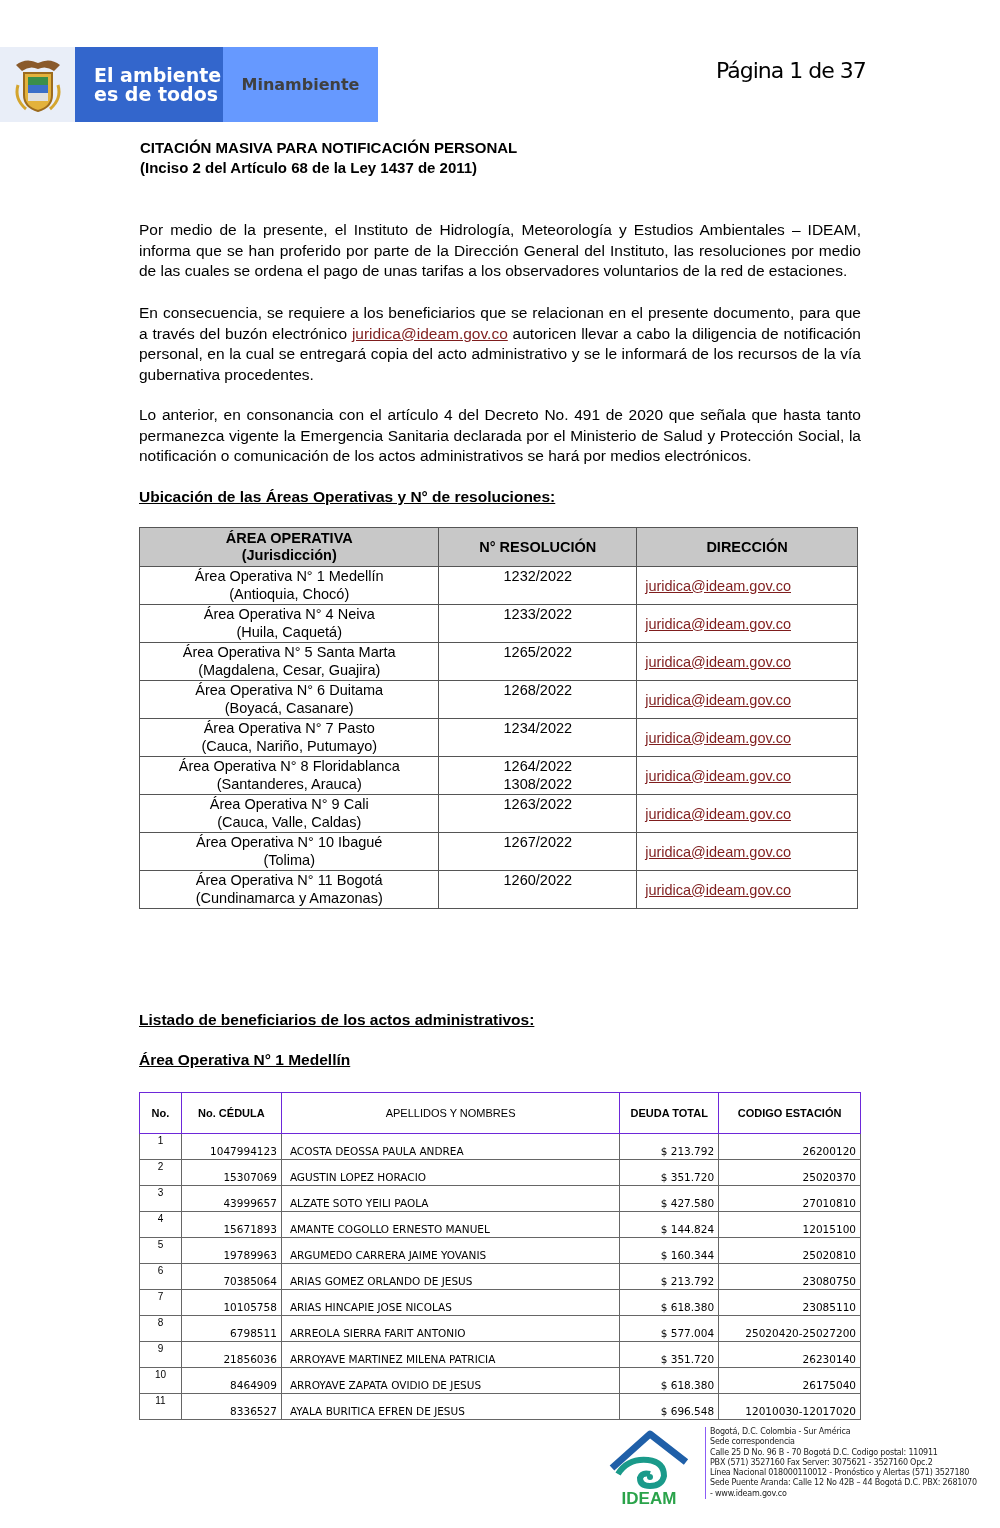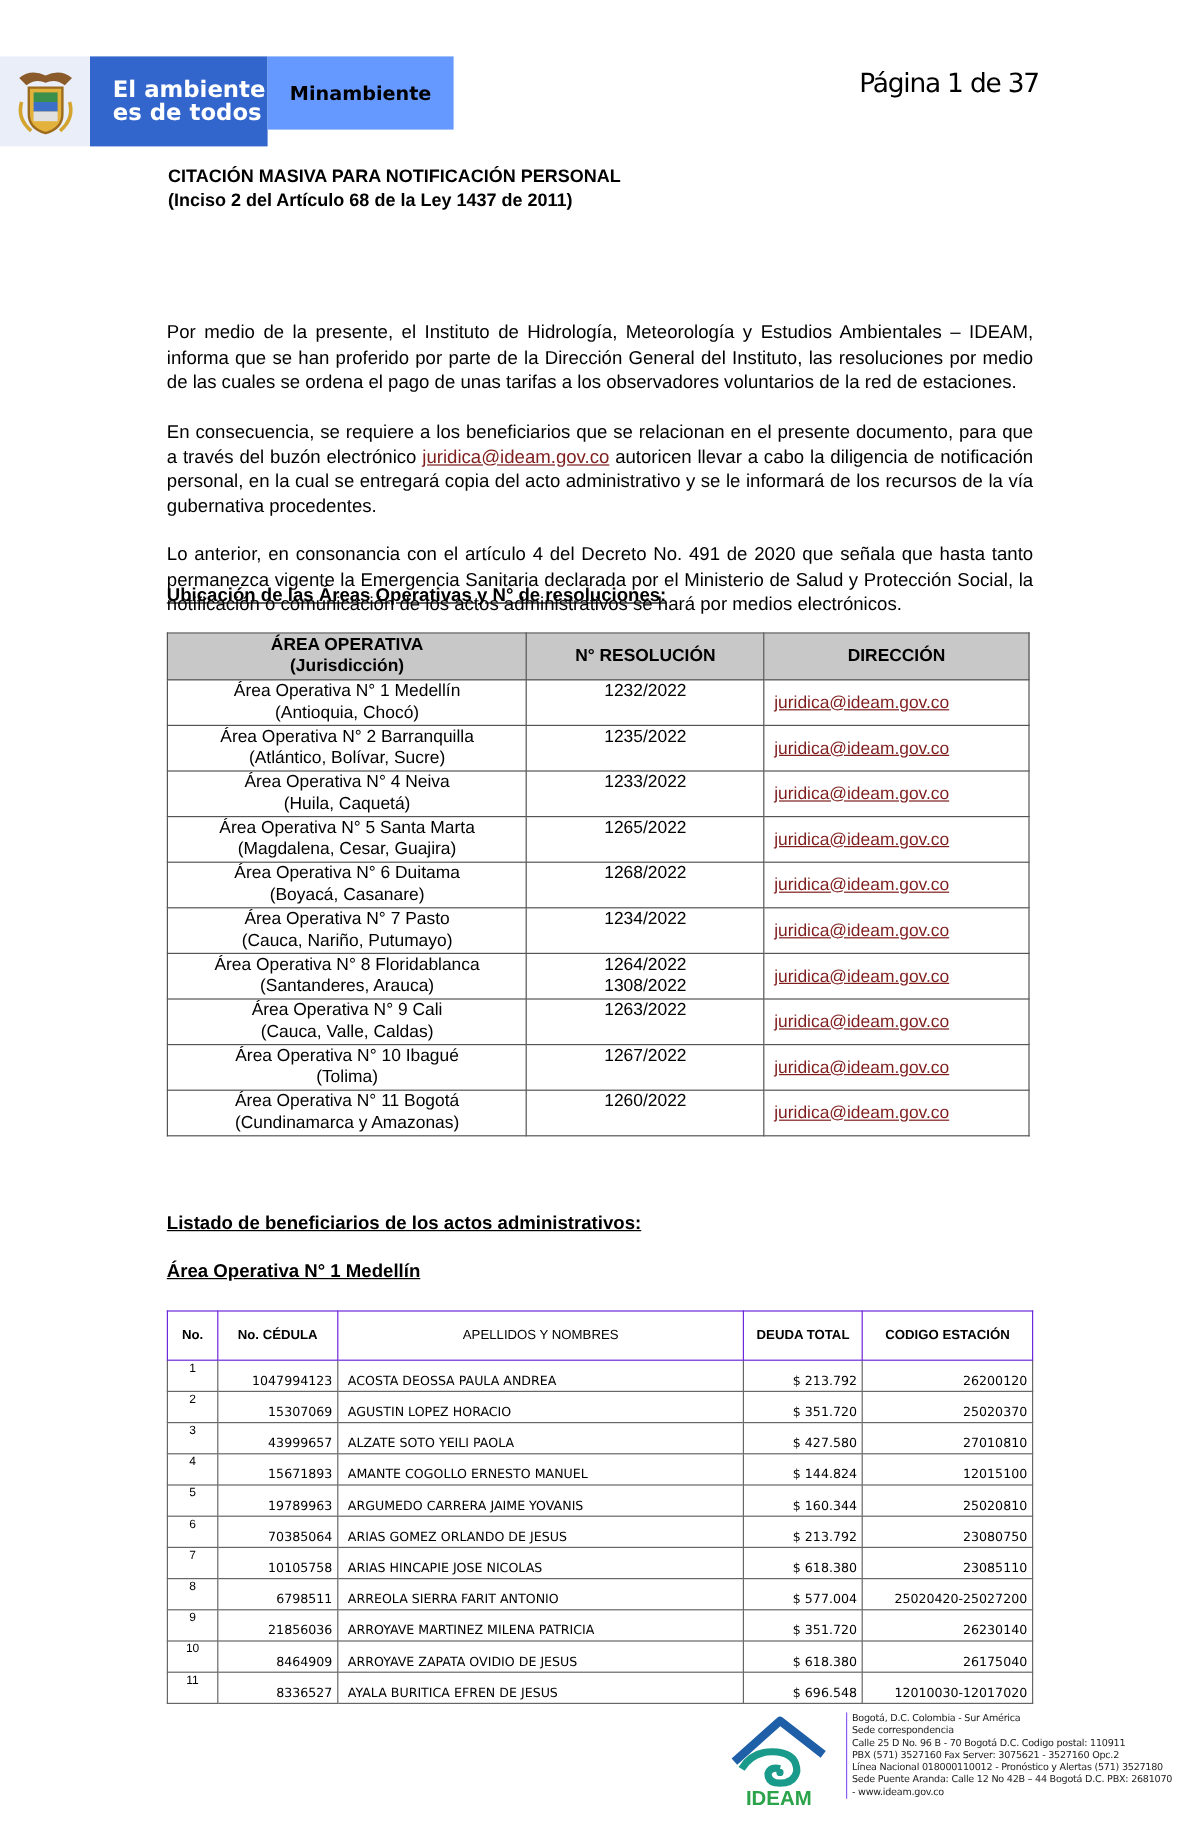--- a/index.html
+++ b/index.html
@@ -1,23 +1,23 @@
 <!DOCTYPE html>
 <html><head>
 <meta charset="utf-8">
 <style>
   html, body { margin:0; padding:0; background:#fff; }
   body { width:1000px; height:1528px; position:relative; font-family:"Liberation Sans", sans-serif; color:#000; overflow:hidden; }
   .header-logo { position:absolute; left:0; top:47px; width:378px; height:75px; display:flex; }
   .logo-shield { width:75px; height:75px; background:#e9eef8; display:flex; align-items:center; justify-content:center; }
   .logo-dark { width:148px; height:75px; background:#3366cc; color:#fff; font-family:"DejaVu Sans", sans-serif; font-weight:bold; font-size:19px; line-height:19px; display:flex; flex-direction:column; justify-content:center; padding-left:19px; box-sizing:border-box; }
-  .logo-light { width:155px; height:61px; background:#6699ff; color:#000000; font-family:"DejaVu Sans", sans-serif; font-weight:bold; font-size:16px; display:flex; align-items:center; justify-content:center; }
+  .logo-light { width:155px; height:75px; background:#6699ff; color:#404040; font-family:"DejaVu Sans", sans-serif; font-weight:bold; font-size:16px; display:flex; align-items:center; justify-content:center; }
   .page-num { position:absolute; left:716px; top:58px; font-family:"DejaVu Sans", sans-serif; font-size:22px; letter-spacing:-1px; }
   .title { position:absolute; left:140px; width:720px; text-align:left; font-weight:bold; font-size:15px; line-height:20px; }
-  .para { position:absolute; left:139px; width:722px; font-size:15.5px; line-height:20.5px; text-align:justify;margin-top:48px; }
+  .para { position:absolute; left:139px; width:722px; font-size:15.5px; line-height:20.5px; text-align:justify; }
   .para a, td a { color:#7f1d1d; text-decoration:underline; }
   .heading { position:absolute; left:139px; font-weight:bold; font-size:15.5px; text-decoration:underline; }
   table { border-collapse:collapse; position:absolute; }
   .areas { left:139px; top:527px; width:719px; font-size:14.5px; }
   .areas th { background:#c8c8c8; border:1px solid #555; font-weight:bold; height:38px; padding:0; line-height:17px; }
   .areas td { border:1px solid #555; height:37px; padding:0; vertical-align:top; line-height:18px; }
   .areas td.c { text-align:center; }
   .areas td.mail { vertical-align:middle; padding-left:8px; }
   .benef { left:139px; top:1092px; width:722px; font-size:11px; }
   .benef th { border:1px solid #6d28d9; height:40px; font-weight:bold; font-size:11px; padding:0; }
@@ -88,30 +88,20 @@
           <div>Área Operativa N° 1 Medellín</div>
           <div>(Antioquia, Chocó)</div>
         </td>
         <td class="c">
           <div>1232/2022</div>
         </td>
         <td class="mail"><a href="#">juridica@ideam.gov.co</a></td>
       </tr>
       <tr>
         <td class="c">
-          <div>Área Operativa N° 2 Barranquilla</div>
-          <div>(Atlántico, Bolívar, Sucre)</div>
-        </td>
-        <td class="c">
-          <div>1235/2022</div>
-        </td>
-        <td class="mail"><a href="#">juridica@ideam.gov.co</a></td>
-      </tr>
-      <tr>
-        <td class="c">
           <div>Área Operativa N° 4 Neiva</div>
           <div>(Huila, Caquetá)</div>
         </td>
         <td class="c">
           <div>1233/2022</div>
         </td>
         <td class="mail"><a href="#">juridica@ideam.gov.co</a></td>
       </tr>
       <tr>
         <td class="c">

